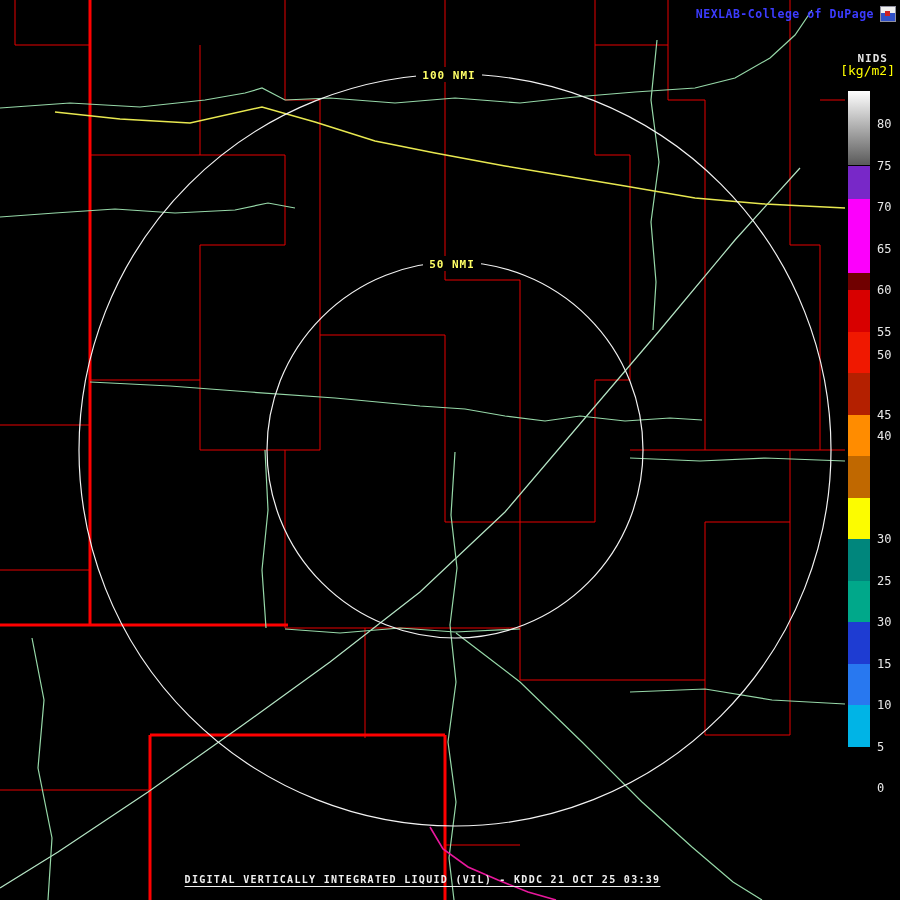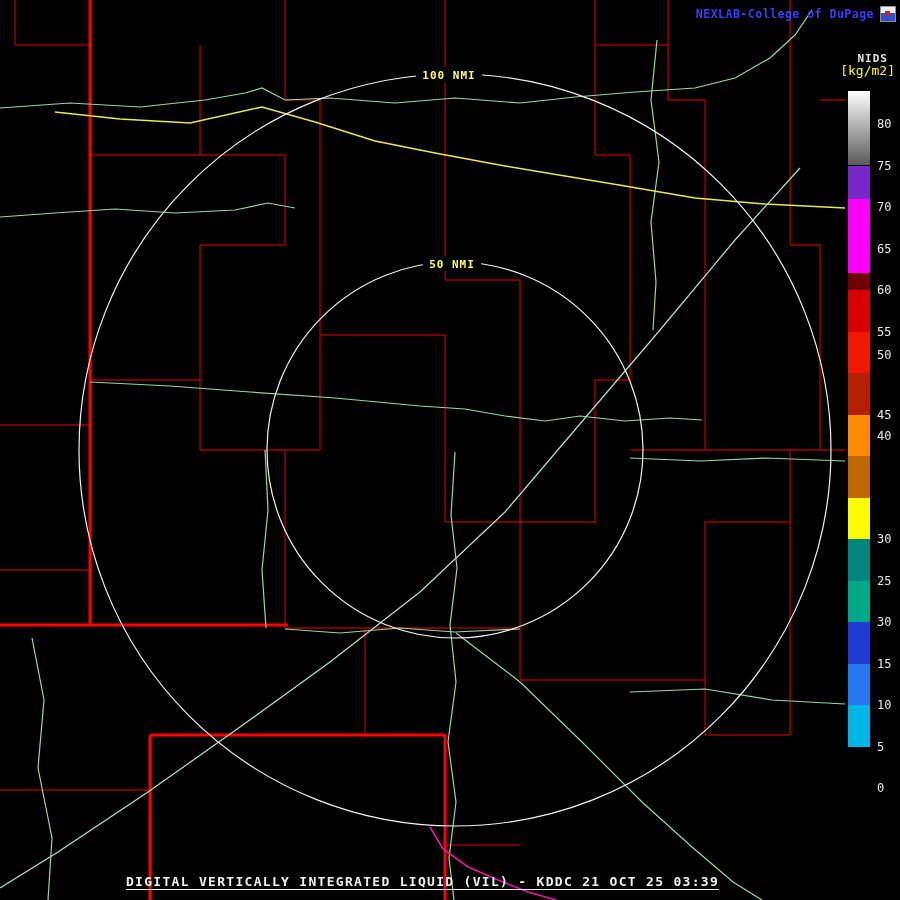--- a/index.html
+++ b/index.html
@@ -43,21 +43,21 @@
   #units-label {
     position:absolute; top:63px; right:5px;
     color:var(--units-text); font-size:13px;
   }
   #colorbar-layer { position:absolute; left:0; top:0; width:900px; height:900px;padding-left:20px; }
   .cb-seg  { position:absolute; left:848px; width:22px; }
   .cb-tick { position:absolute; left:877px; width:22px; color:var(--tick-text); font-size:12px; line-height:16px; }
   #footer {
     position:absolute; top:874px; left:0; width:845px;
     text-align:center;
-    color:var(--footer-text); font-size:13px; font-weight:bold; letter-spacing:1.3px;
+    color:var(--footer-text); font-size:10px; font-weight:bold; letter-spacing:1.3px;
     text-decoration:underline; text-underline-offset:3px;
   }
 </style>
 </head>
 <body>
 
 <svg id="map-svg" width="900" height="900" viewBox="0 0 900 900">
 
   <path class="county" d="
     M15,0 V45 M15,45 H90

